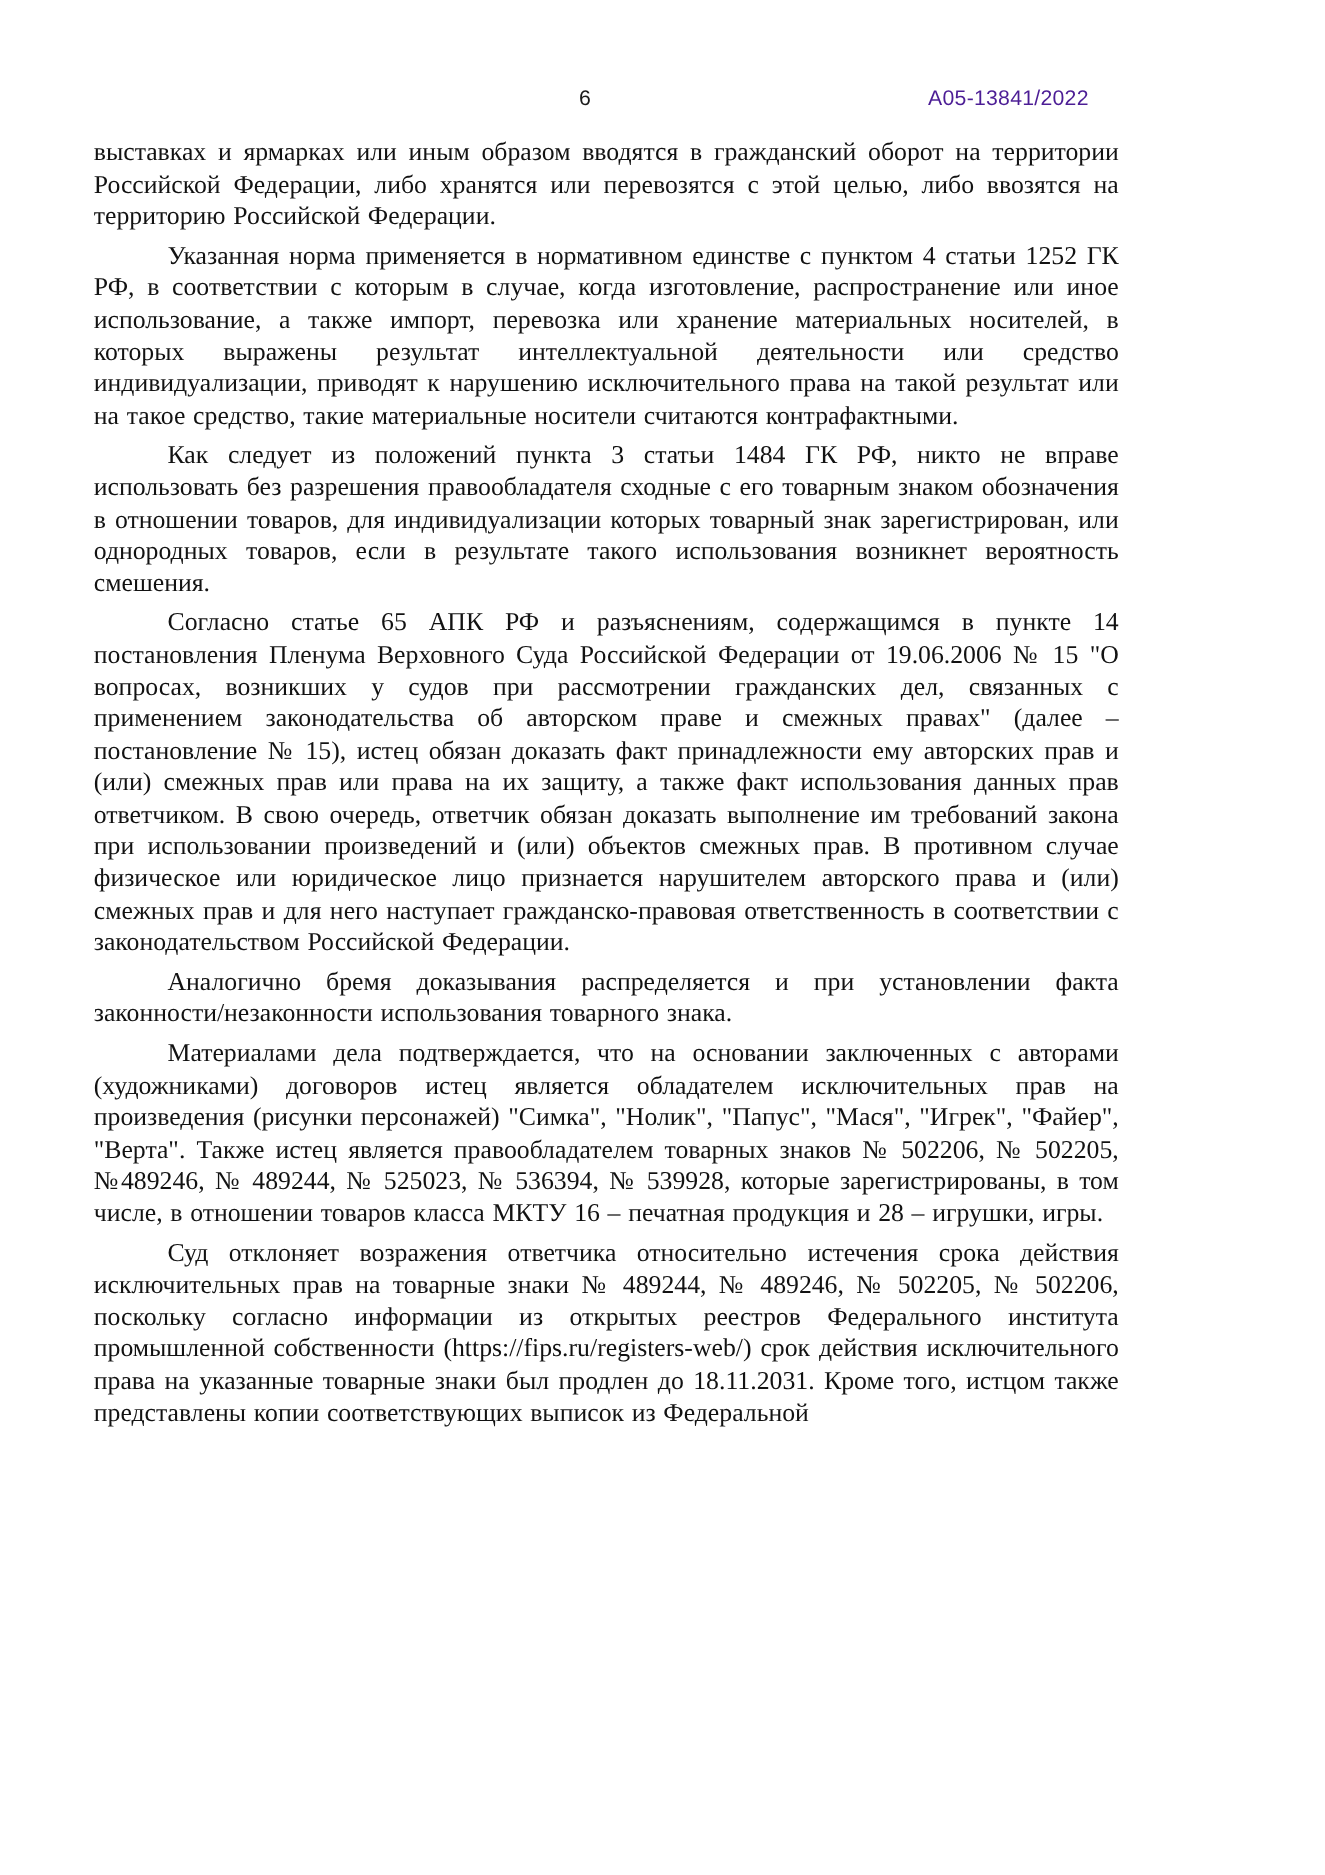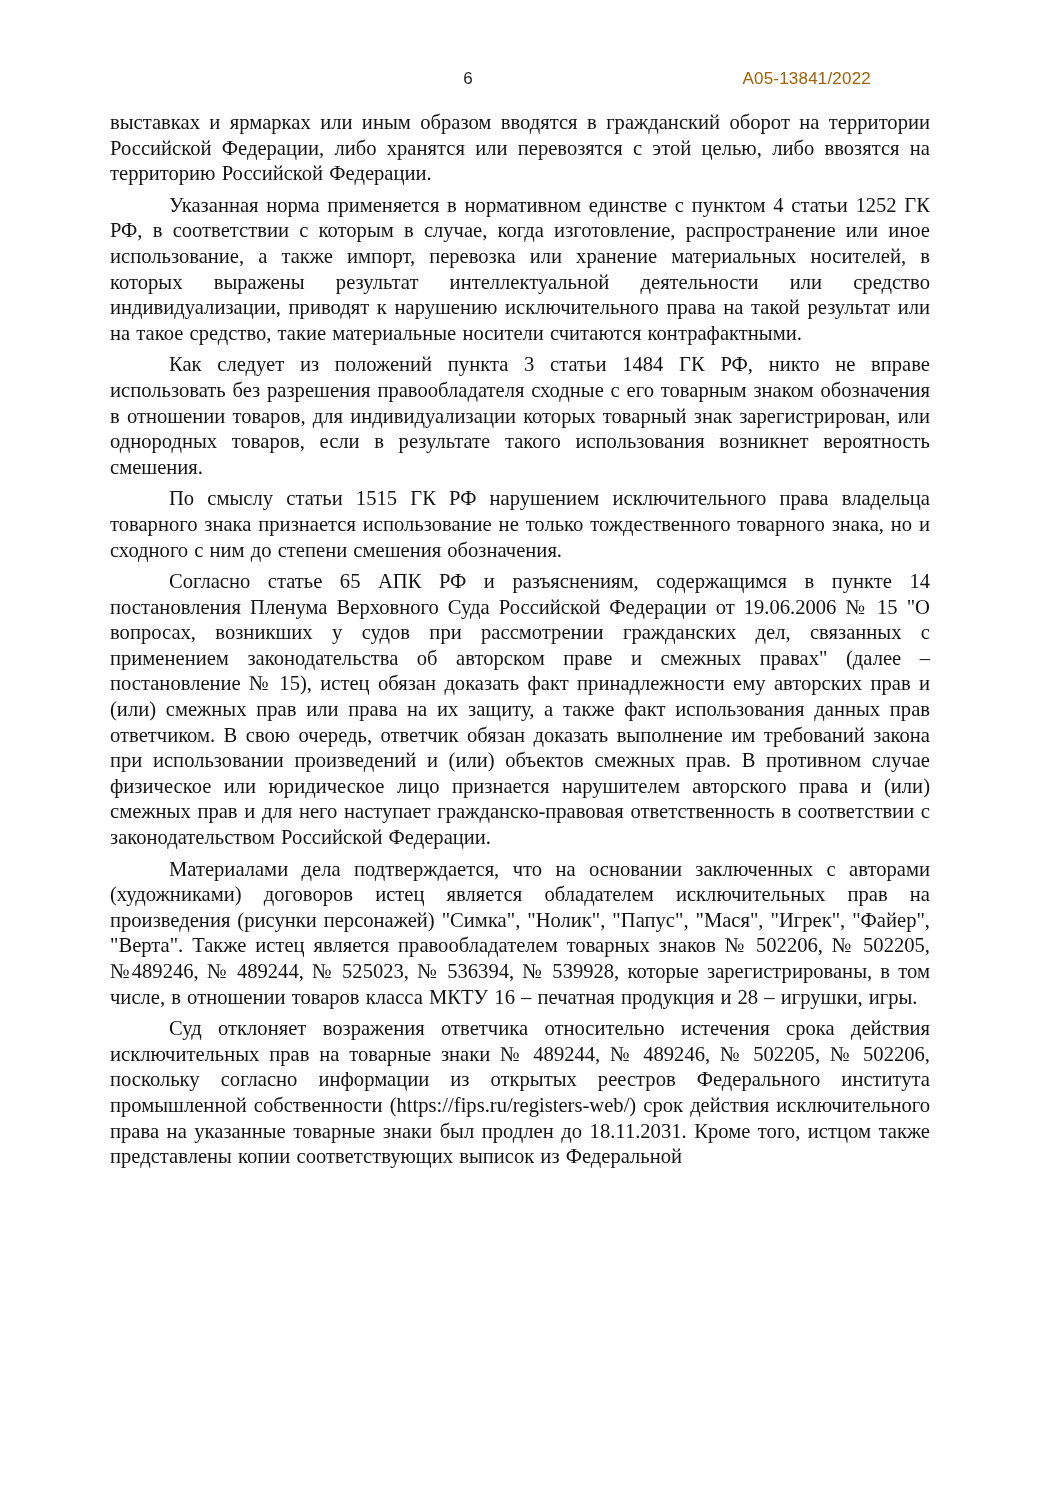--- a/index.html
+++ b/index.html
@@ -28,33 +28,32 @@
     font-size: 17px;
     color: #1c1c1c;
   }
   .case-num {
     position: absolute;
     top: 69px;
     right: 189px;
     font-family: "Liberation Sans", "DejaVu Sans", sans-serif;
     font-size: 17px;
     letter-spacing: 0.2px;
-    color: #a16207;
+    color: #4c1d95;
     white-space: nowrap;
   }
   .content {
     position: absolute;
     top: 110px;
     left: 75px;
     width: 820px;
     font-size: 20.6px;
     line-height: 25.6px;
     text-align: justify;
     color: #121212;
-    margin-left: 35px;
   }
   .content p {
     text-indent: 59px;
     margin: 0 0 6px 0;
     word-spacing: 1px;
   }
   .content p.continuation {
     text-indent: 0;
   }
 </style>
@@ -65,19 +64,19 @@
 
   <div class="header">
     <span class="page-num">6</span>
     <span class="case-num">А05-13841/2022</span>
   </div>
 
   <div class="content">
     <p class="continuation">выставках и ярмарках или иным образом вводятся в гражданский оборот на территории Российской Федерации, либо хранятся или перевозятся с этой целью, либо ввозятся на территорию Российской Федерации.</p>
     <p>Указанная норма применяется в нормативном единстве с пунктом 4 статьи 1252 ГК РФ, в соответствии с которым в случае, когда изготовление, распространение или иное использование, а также импорт, перевозка или хранение материальных носителей, в которых выражены результат интеллектуальной деятельности или средство индивидуализации, приводят к нарушению исключительного права на такой результат или на такое средство, такие материальные носители считаются контрафактными.</p>
     <p>Как следует из положений пункта 3 статьи 1484 ГК РФ, никто не вправе использовать без разрешения правообладателя сходные с его товарным знаком обозначения в отношении товаров, для индивидуализации которых товарный знак зарегистрирован, или однородных товаров, если в результате такого использования возникнет вероятность смешения.</p>
-    <p>По смыслу статьи 1515 ГК РФ нарушением исключительного права владельца товарного знака признается использование не только тождественного товарного знака, но и сходного с ним до степени смешения обозначения.</p>
     <p>Согласно статье 65 АПК РФ и разъяснениям, содержащимся в пункте 14 постановления Пленума Верховного Суда Российской Федерации от 19.06.2006 № 15 "О вопросах, возникших у судов при рассмотрении гражданских дел, связанных с применением законодательства об авторском праве и смежных правах" (далее – постановление № 15), истец обязан доказать факт принадлежности ему авторских прав и (или) смежных прав или права на их защиту, а также факт использования данных прав ответчиком. В свою очередь, ответчик обязан доказать выполнение им требований закона при использовании произведений и (или) объектов смежных прав. В противном случае физическое или юридическое лицо признается нарушителем авторского права и (или) смежных прав и для него наступает гражданско-правовая ответственность в соответствии с законодательством Российской Федерации.</p>
+    <p>Аналогично бремя доказывания распределяется и при установлении факта законности/незаконности использования товарного знака.</p>
     <p>Материалами дела подтверждается, что на основании заключенных с авторами (художниками) договоров истец является обладателем исключительных прав на произведения (рисунки персонажей) "Симка", "Нолик", "Папус", "Мася", "Игрек", "Файер", "Верта". Также истец является правообладателем товарных знаков № 502206, № 502205, №489246, № 489244, № 525023, № 536394, № 539928, которые зарегистрированы, в том числе, в отношении товаров класса  МКТУ 16 – печатная продукция и  28 – игрушки, игры.</p>
     <p>Суд отклоняет возражения ответчика относительно истечения срока действия исключительных прав на товарные знаки № 489244, № 489246, № 502205,  № 502206, поскольку согласно информации из открытых реестров Федерального института промышленной собственности (https://fips.ru/registers-web/) срок действия исключительного права на указанные товарные знаки был продлен до 18.11.2031. Кроме того, истцом также представлены копии соответствующих выписок из Федеральной</p>
   </div>
 
 </div>
 
 </body></html>

